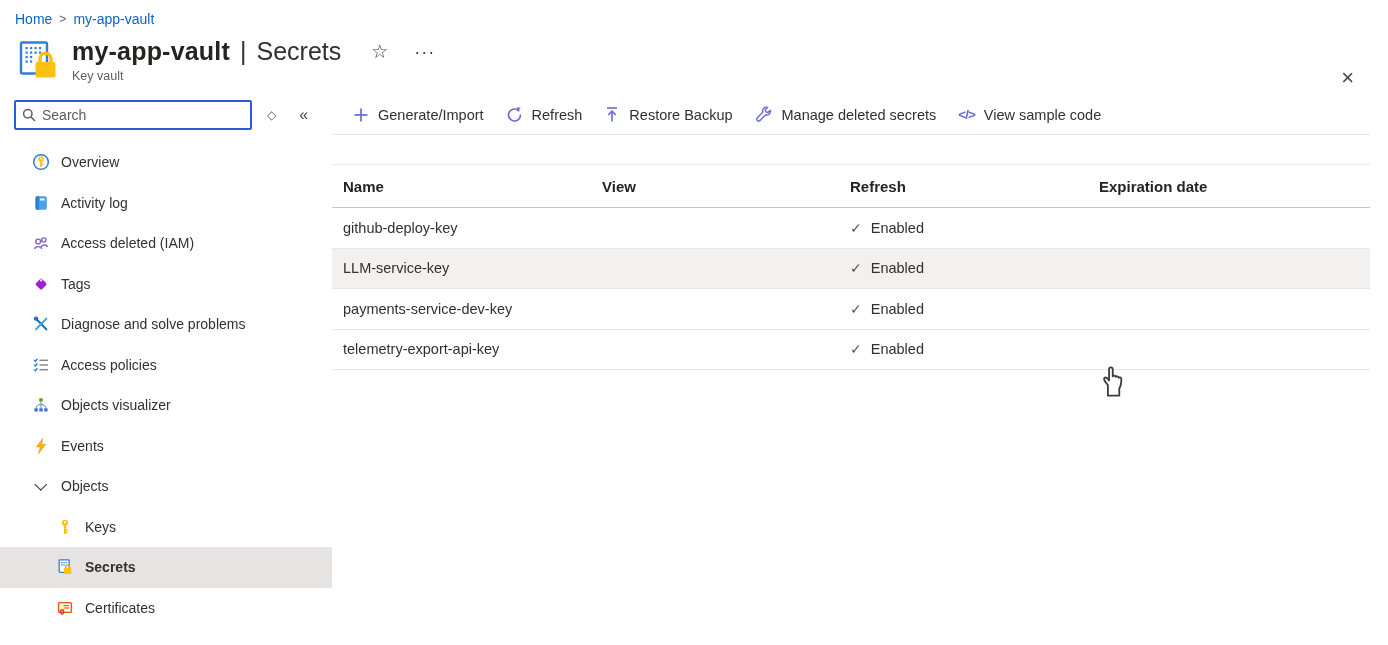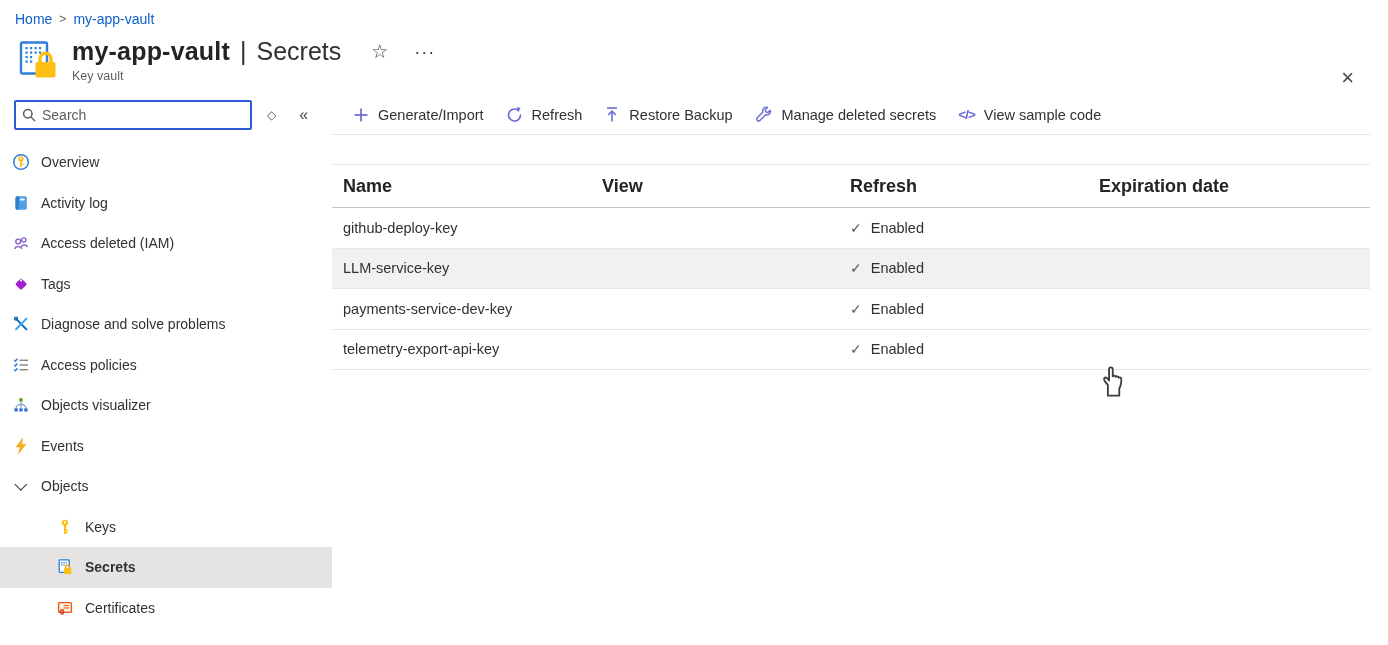--- a/index.html
+++ b/index.html
@@ -25,39 +25,39 @@
   .search-row { display:flex; align-items:center; padding-left:14px; height:32px; }
   .search-box { width:238px; height:30px; border:2px solid #2b5cd6; border-radius:2px;
     display:flex; align-items:center; padding:0 6px; gap:6px; background:#fff;justify-content:flex-end; }
   .search-box svg { flex:none; }
   .search-input { border:none; outline:none; width:100%; font-size:14px;
     font-family:"Liberation Sans", sans-serif; color:#323130; background:transparent; }
   .search-input::placeholder { color:#605e5c; opacity:1; }
   .diamond-btn { color:#605e5c; font-size:12px; margin-left:15px; cursor:pointer; }
   .collapse-btn { color:#484644; font-size:16px; margin-left:23px; cursor:pointer; }
   .nav { margin-top:11px; }
-  .nav-item { height:40.5px; display:flex; align-items:center; padding-left:12px; gap:11px;
+  .nav-item { height:40.5px; display:flex; align-items:center; padding-left:32px; gap:11px;
     font-size:14px; color:#323130; cursor:pointer; }
   .nav-item .nicon { width:18px; height:18px; flex:none; display:flex; align-items:center; justify-content:center; }
   .nav-item.indent { padding-left:56px; }
   .nav-item.selected { background:#e5e4e3; font-weight:700; }
   .chev { width:9px; height:9px; border-left:1.6px solid #323130; border-bottom:1.6px solid #323130;
     transform:rotate(-45deg) translate(1px,-2px); display:inline-block; }
   
   .main { flex:1; position:relative; padding-right:18px; }
   .toolbar { display:flex; align-items:center; height:40px; padding-left:10px;
     border-bottom:1px solid #e8e7e6; margin-top:-4px; }
   .tb-btn { display:flex; align-items:center; gap:9px; padding:0 11px; height:34px;
     font-size:14.5px; color:#323130; cursor:pointer; white-space:nowrap; }
   .tb-btn svg { flex:none; }
   .code-glyph { color:#686ad6; font-size:13.5px; font-weight:700; letter-spacing:-1px; }
   .grid { margin-top:29px; border-top:1px solid #eceae9; }
   .grid-head { display:grid; grid-template-columns:259px 248px 249px 1fr; height:43px;
     align-items:center; border-bottom:1px solid #c8c6c4; }
-  .grid-head > div { padding-left:11px; font-size:18px; font-weight:700; color:#252423; cursor:pointer; }
+  .grid-head > div { padding-left:11px; font-size:15px; font-weight:700; color:#252423; cursor:pointer; }
   .grid-row { display:grid; grid-template-columns:259px 248px 249px 1fr; height:40.5px;
     align-items:center; border-bottom:1px solid #e8e7e6; cursor:pointer; font-size:14.5px; }
   .grid-row > div { padding-left:11px; overflow:hidden; white-space:nowrap; }
   .grid-row.hovered { background:#f2f1f0; }
   .status-cell { display:flex; align-items:center; gap:9px; }
   .check { color:#555; font-size:14px; }
   .cursor-hand { position:absolute; left:765px; top:265px; pointer-events:none; }
 </style>
 </head>
 <body>

